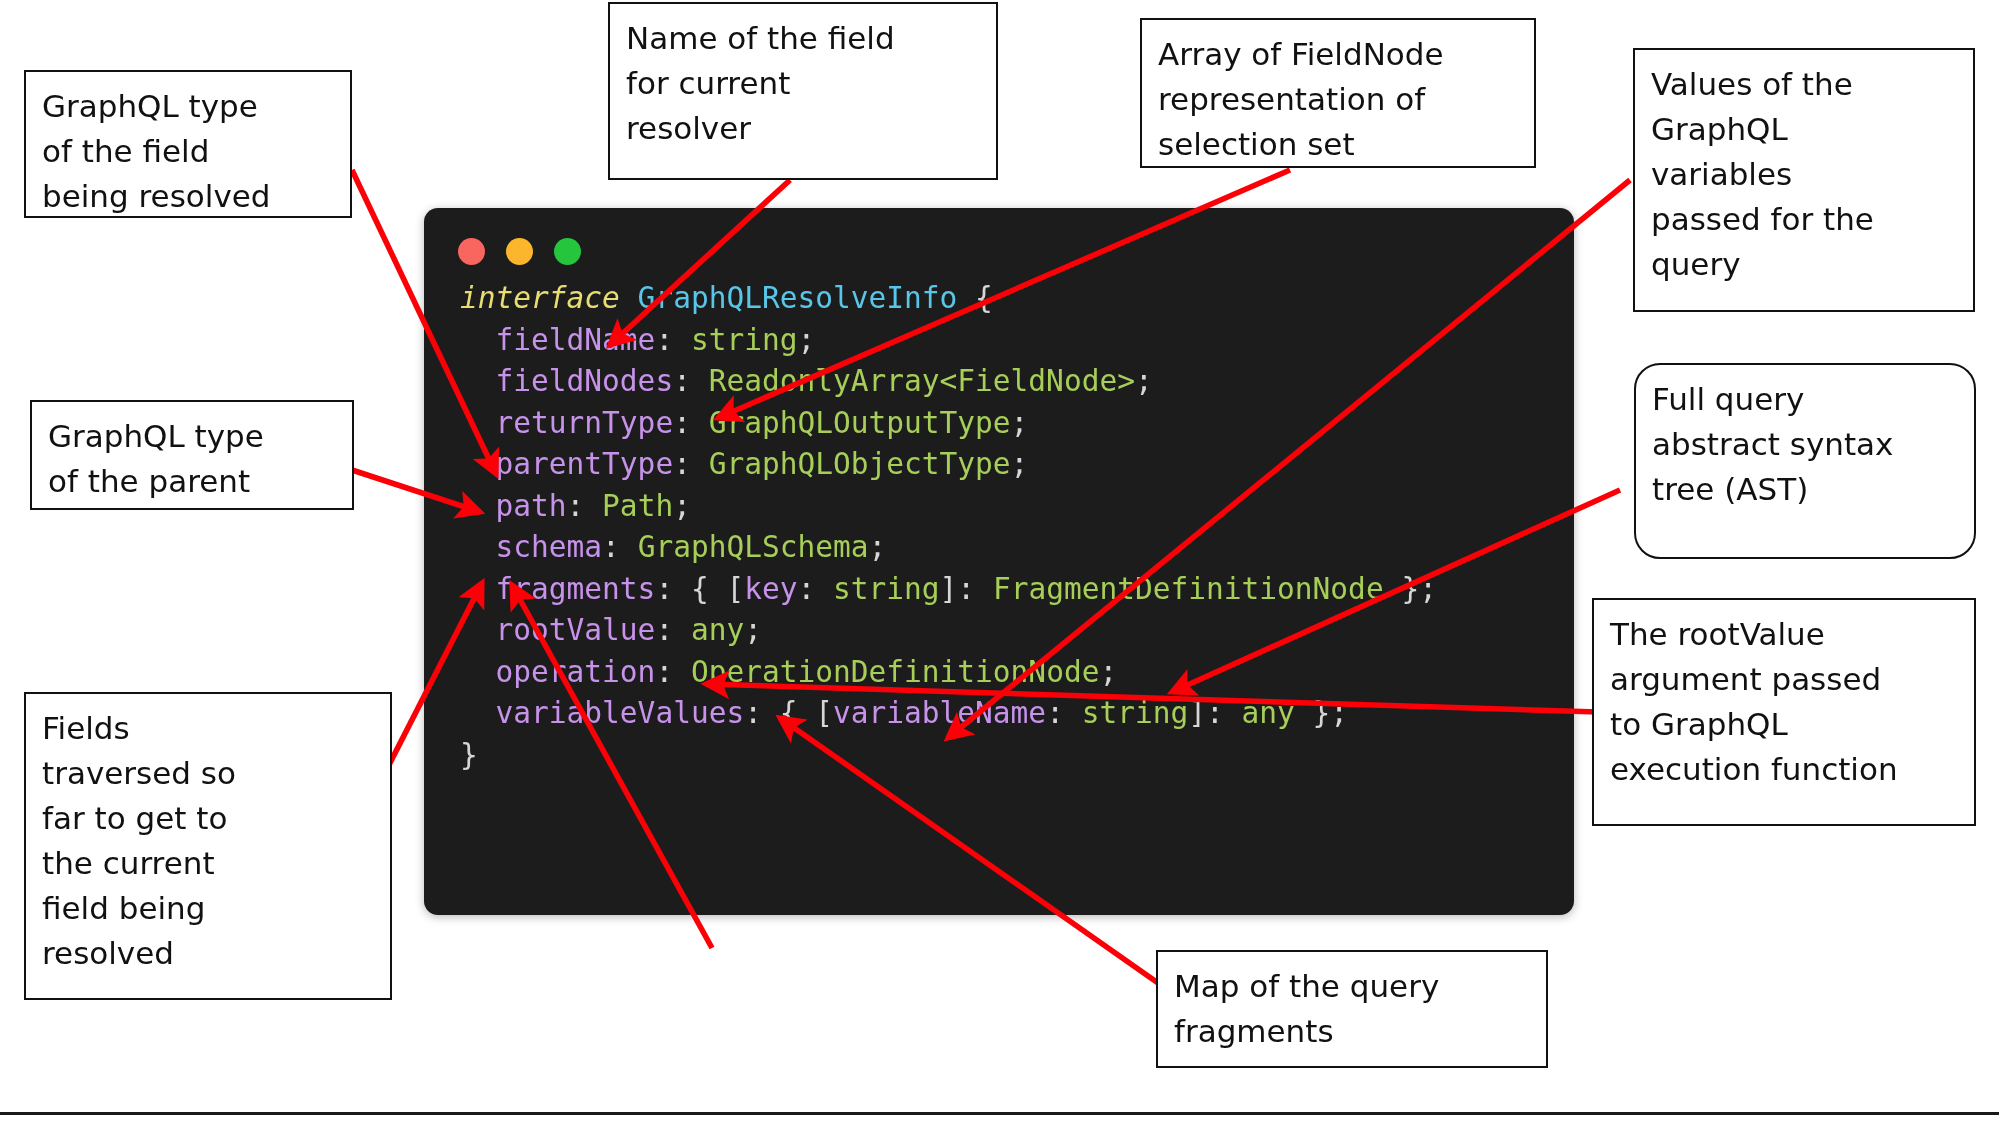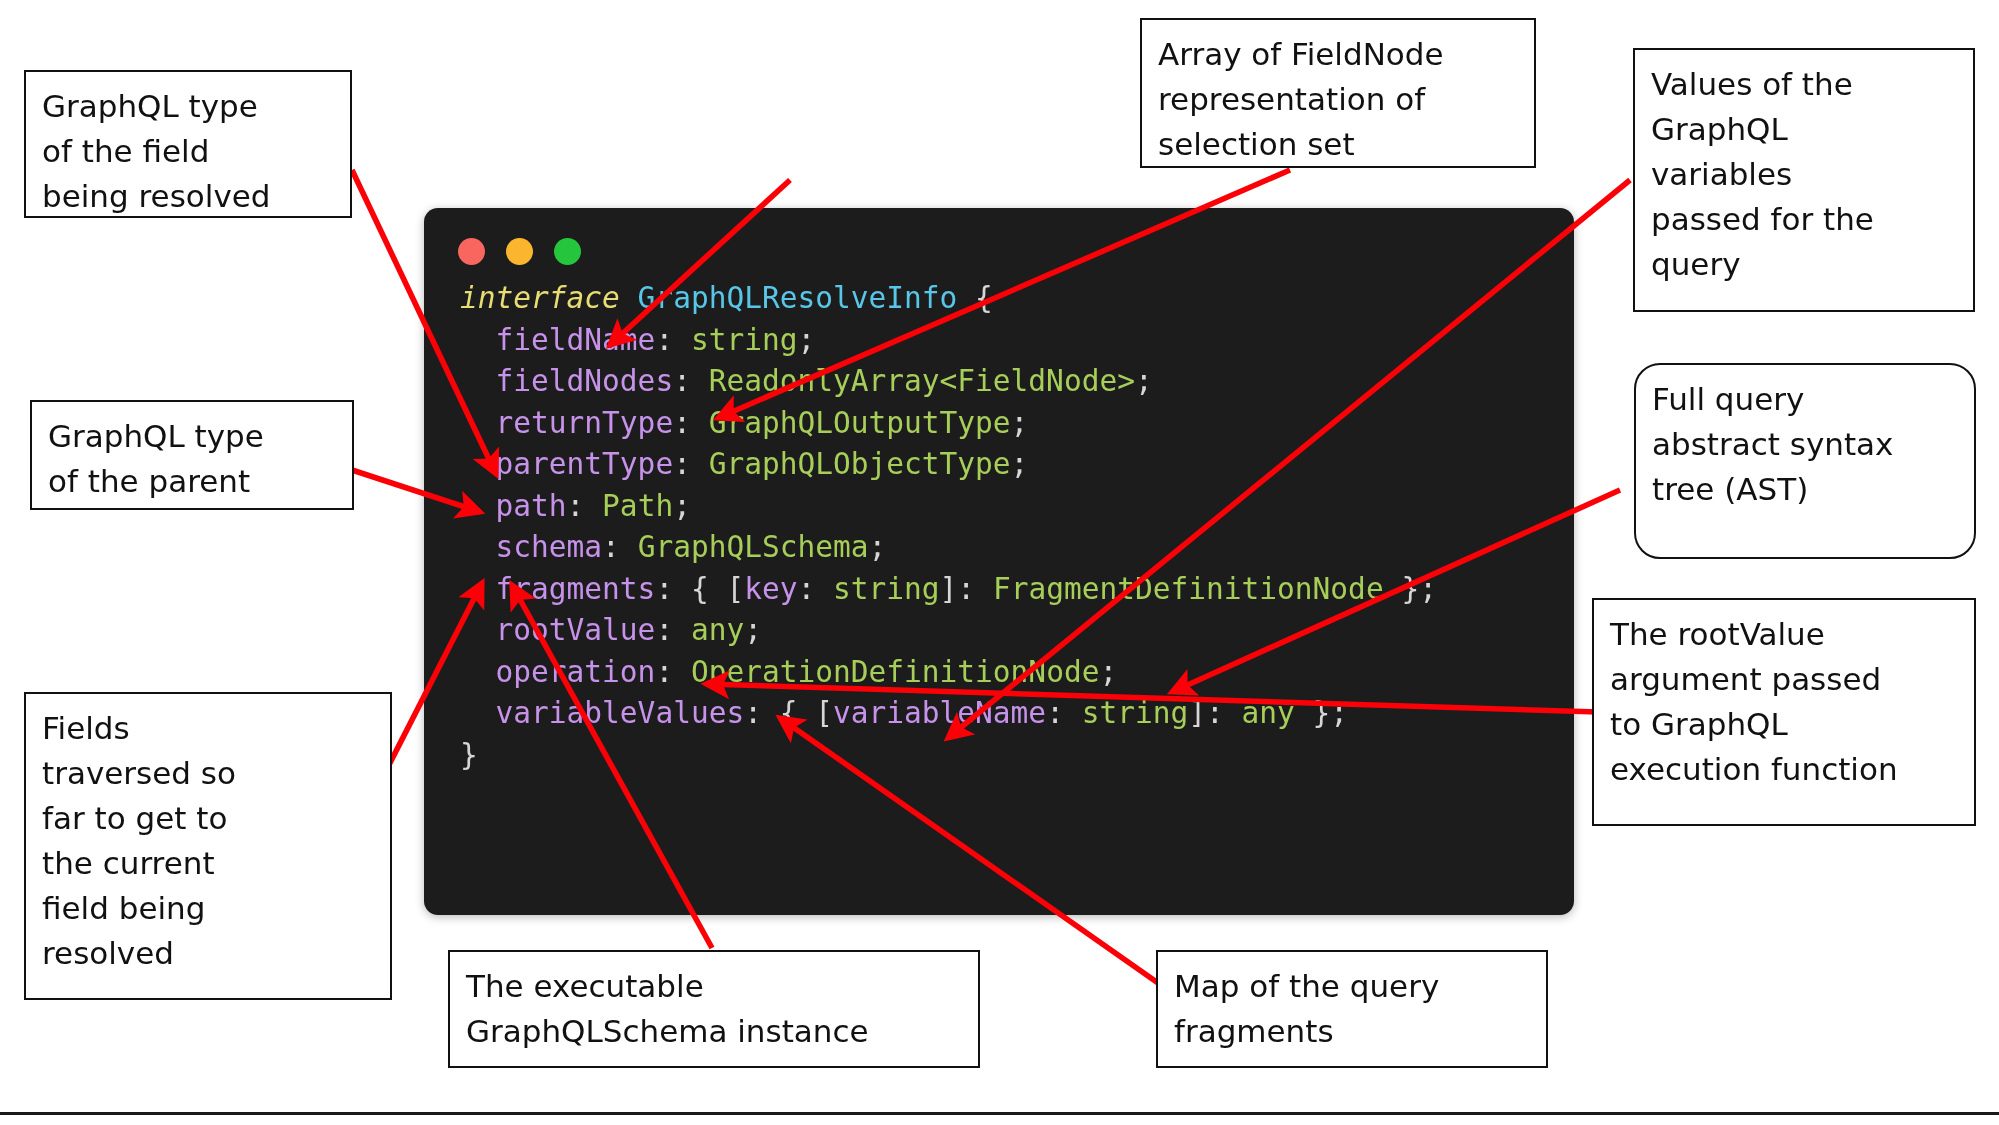--- a/index.html
+++ b/index.html
@@ -152,20 +152,23 @@
       <line x1="712" y1="948" x2="512" y2="585"></line>
 
       <line x1="1168" y1="990" x2="780" y2="718"></line>
     </g>
   </svg>
 
   <div class="callout" style="left:24px; top:70px; width:328px; height:148px;">GraphQL type
 of the field
 being resolved</div>
 
+  <div class="callout" style="left:608px; top:2px; width:390px; height:178px;">Name of the field
+for current
+resolver</div>
 
   <div class="callout" style="left:1140px; top:18px; width:396px; height:150px;">Array of FieldNode
 representation of
 selection set</div>
 
   <div class="callout" style="left:1633px; top:48px; width:342px; height:264px;">Values of the
 GraphQL
 variables
 passed for the
 query</div>
@@ -182,20 +185,18 @@
 to GraphQL
 execution function</div>
 
   <div class="callout" style="left:24px; top:692px; width:368px; height:308px;">Fields
 traversed so
 far to get to
 the current
 field being
 resolved</div>
 
-  <div class="callout" style="left:448px; top:950px; width:532px; height:118px;">The executable
-GraphQLSchema instance</div>
 
   <div class="callout" style="left:1156px; top:950px; width:392px; height:118px;">Map of the query
 fragments</div>
 
   <div class="bottom-rule"></div>
 </div>
 
 </body></html>

